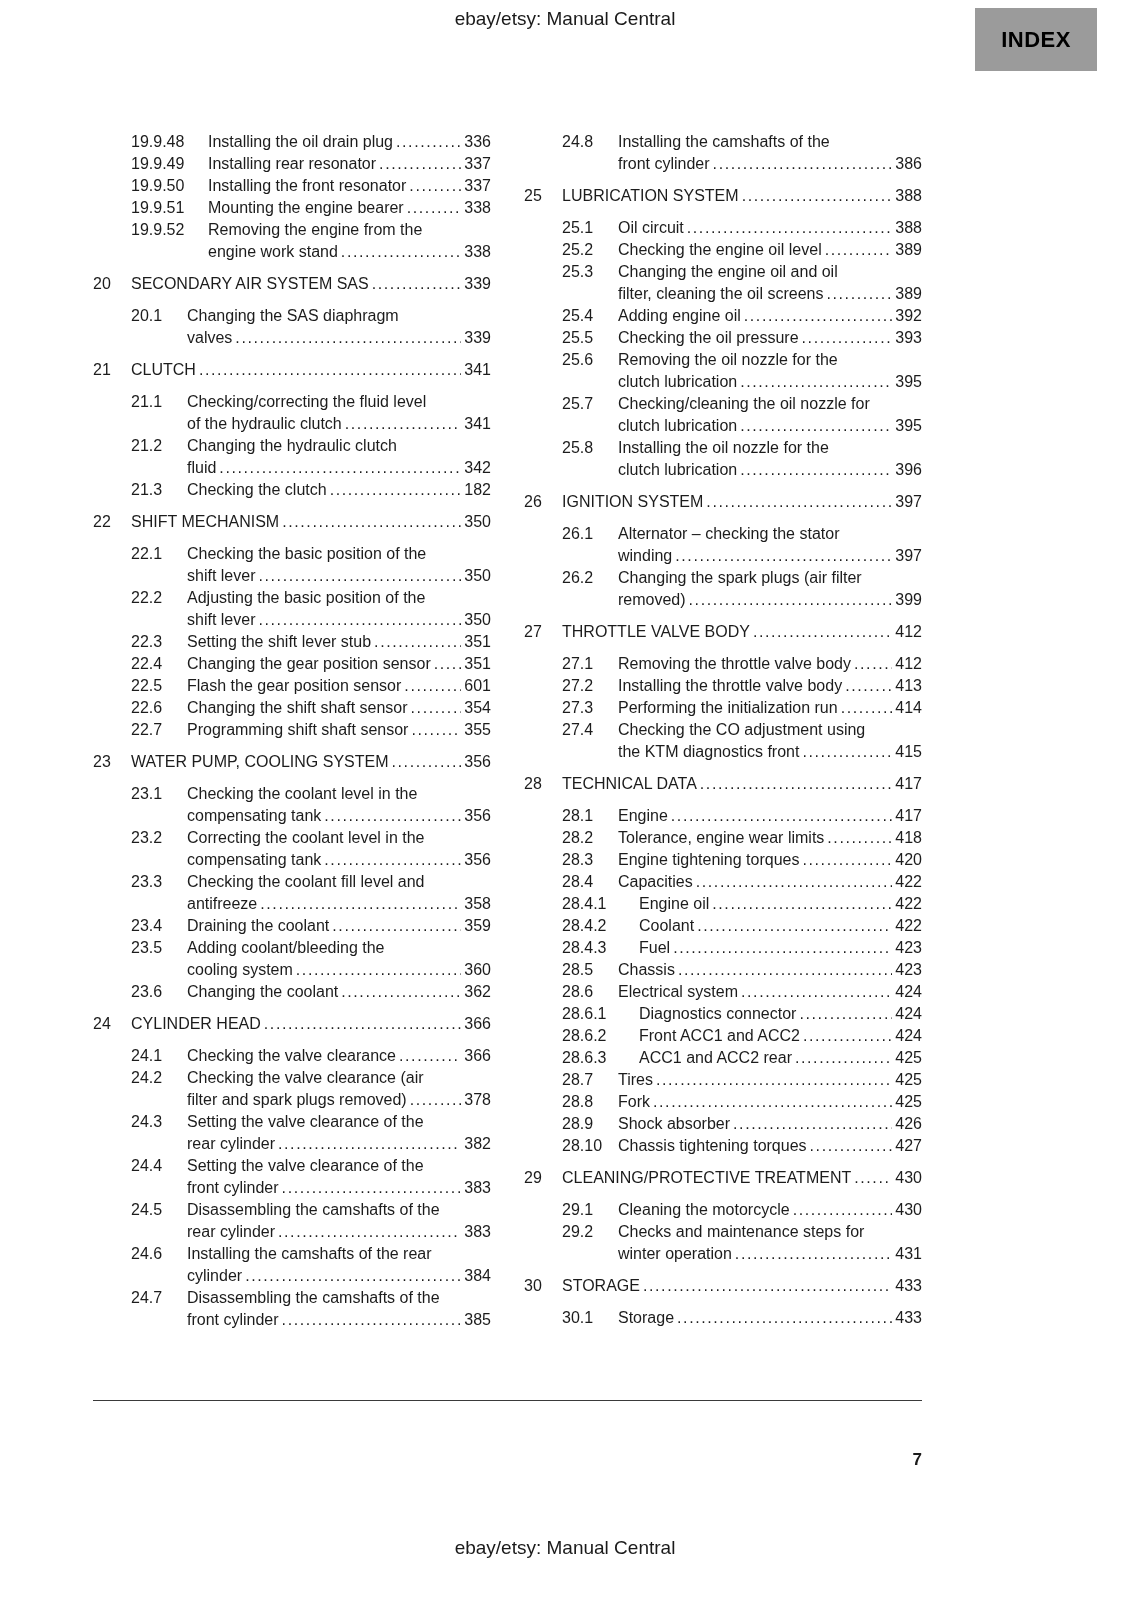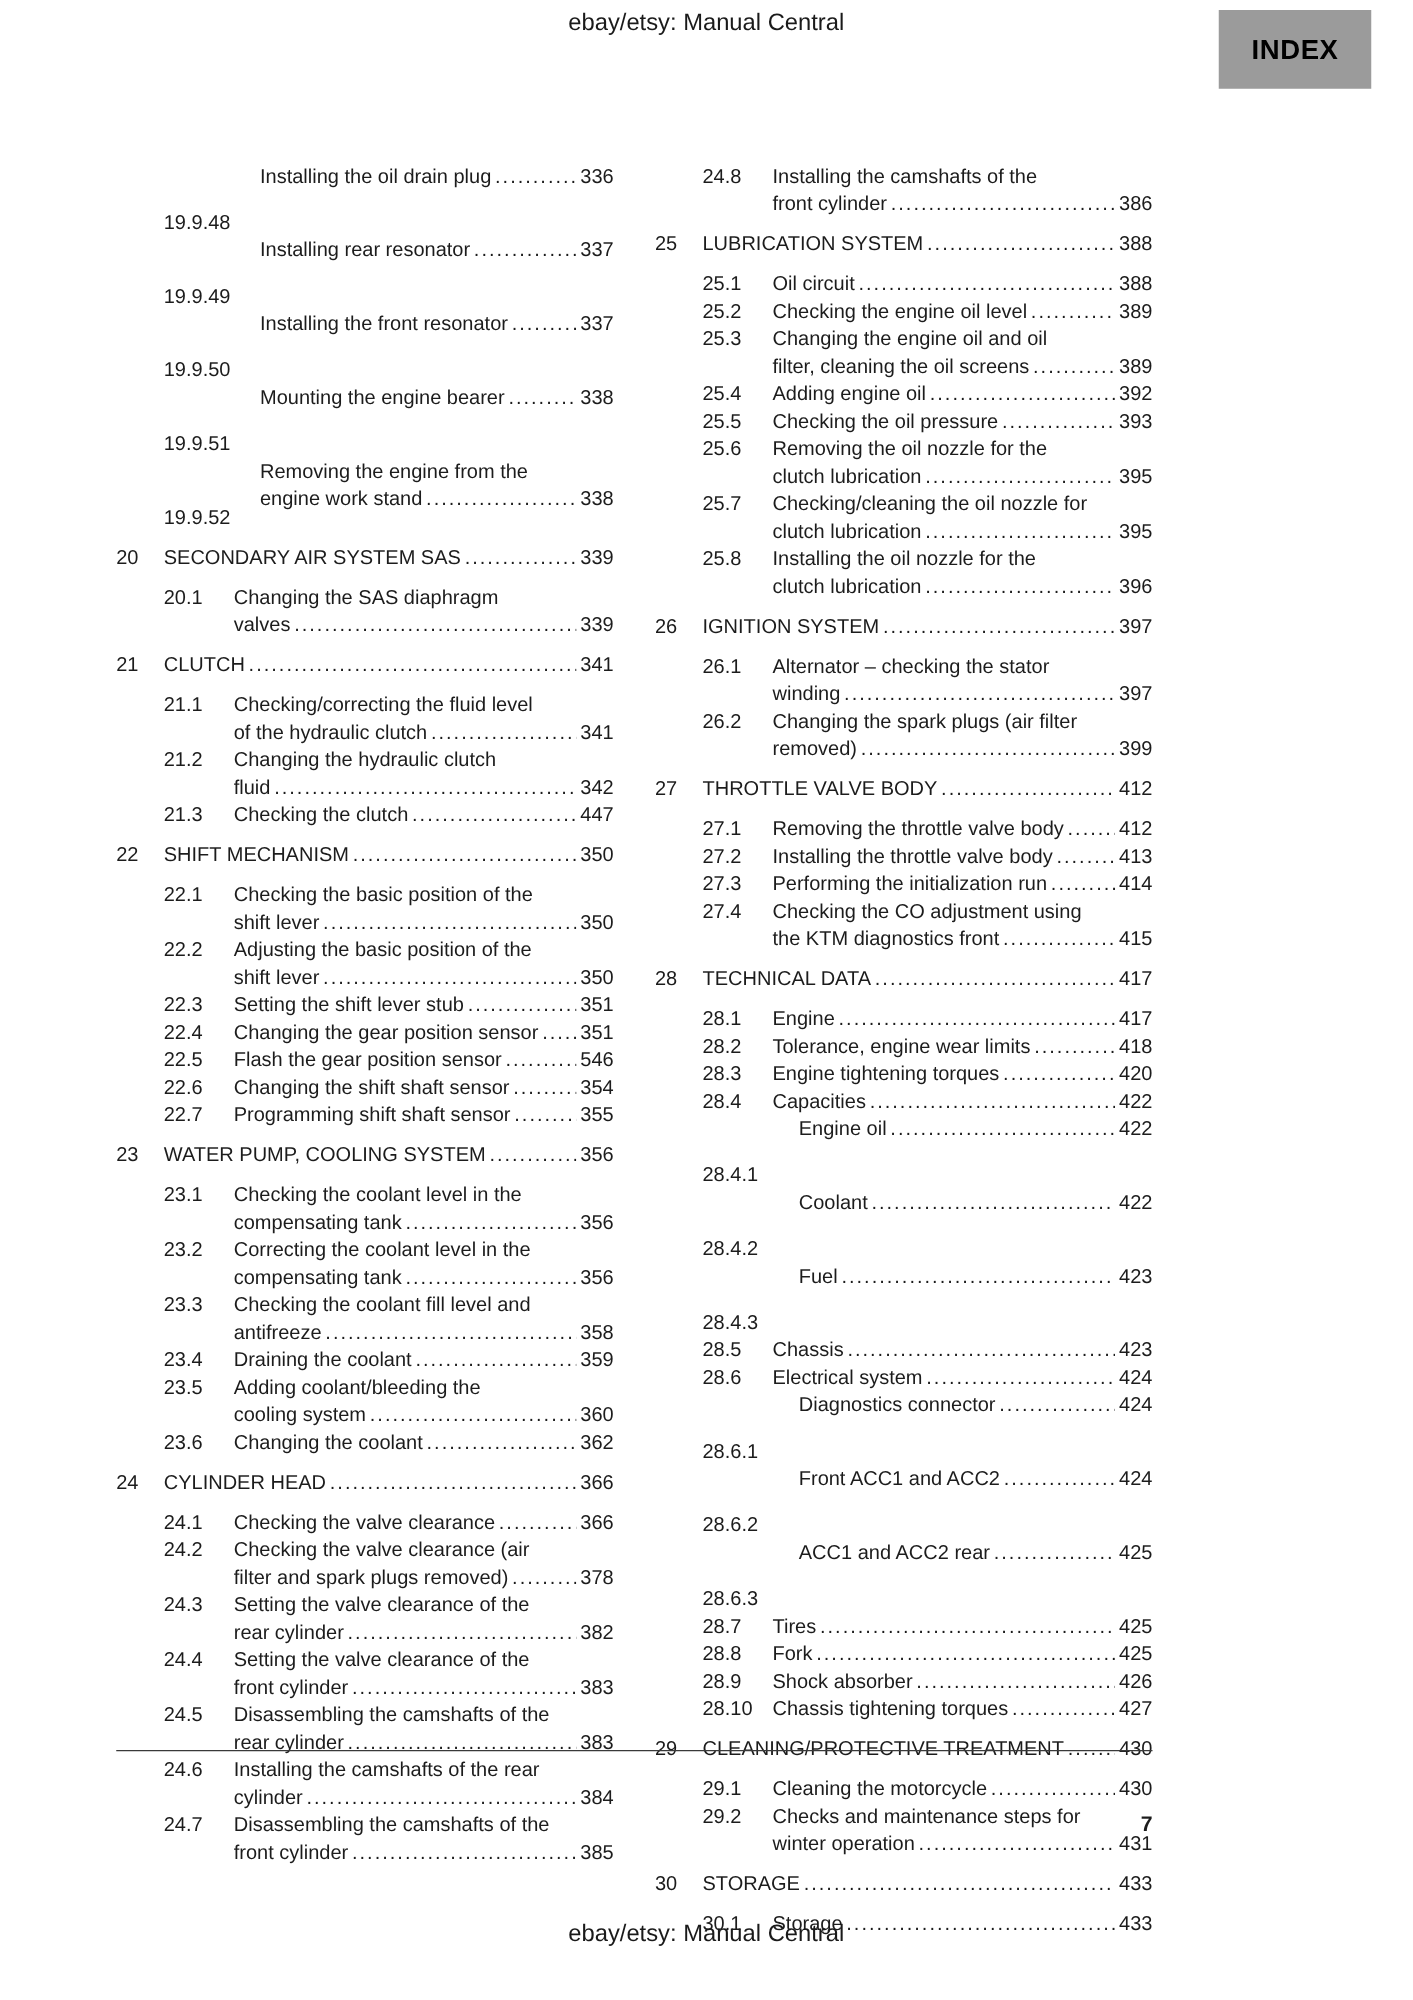--- a/index.html
+++ b/index.html
@@ -64,21 +64,21 @@
   .dots::before {
     content: "...........................................................................................................................";
     letter-spacing: 1.6px;
   }
   .pagenum { flex: none; }
   .chapter { margin: 10px 0; }
   .chapter .num { width: 38px; }
   .section { padding-left: 38px; }
   .section .num { width: 56px; }
   .sub2, .sub3 { padding-left: 38px; }
-  .sub2 .num, .sub3 .num { width: 77px; margin-top: 37px; }
+  .sub2 .num, .sub3 .num { width: 77px; }
   .footer-rule {
     position: absolute;
     top: 1400px;
     left: 93px;
     width: 829px;
     border-top: 1.5px solid #3a3a3a;
   }
   .footer-pagenum {
     position: absolute;
     top: 1450px;
@@ -210,21 +210,21 @@
             <span class="pagenum">342</span>
           </div>
         </span>
       </div>
       <div class="entry section">
         <span class="num">21.3</span>
         <span class="ebody">
           <div class="lastline">
             <span class="ttext">Checking the clutch</span>
             <span class="dots"></span>
-            <span class="pagenum">447</span>
+            <span class="pagenum">182</span>
           </div>
         </span>
       </div>
       <div class="entry chapter">
         <span class="num">22</span>
         <span class="ebody">
           <div class="lastline">
             <span class="ttext">SHIFT MECHANISM</span>
             <span class="dots"></span>
             <span class="pagenum">350</span>
@@ -272,21 +272,21 @@
             <span class="pagenum">351</span>
           </div>
         </span>
       </div>
       <div class="entry section">
         <span class="num">22.5</span>
         <span class="ebody">
           <div class="lastline">
             <span class="ttext">Flash the gear position sensor</span>
             <span class="dots"></span>
-            <span class="pagenum">546</span>
+            <span class="pagenum">601</span>
           </div>
         </span>
       </div>
       <div class="entry section">
         <span class="num">22.6</span>
         <span class="ebody">
           <div class="lastline">
             <span class="ttext">Changing the shift shaft sensor</span>
             <span class="dots"></span>
             <span class="pagenum">354</span>

